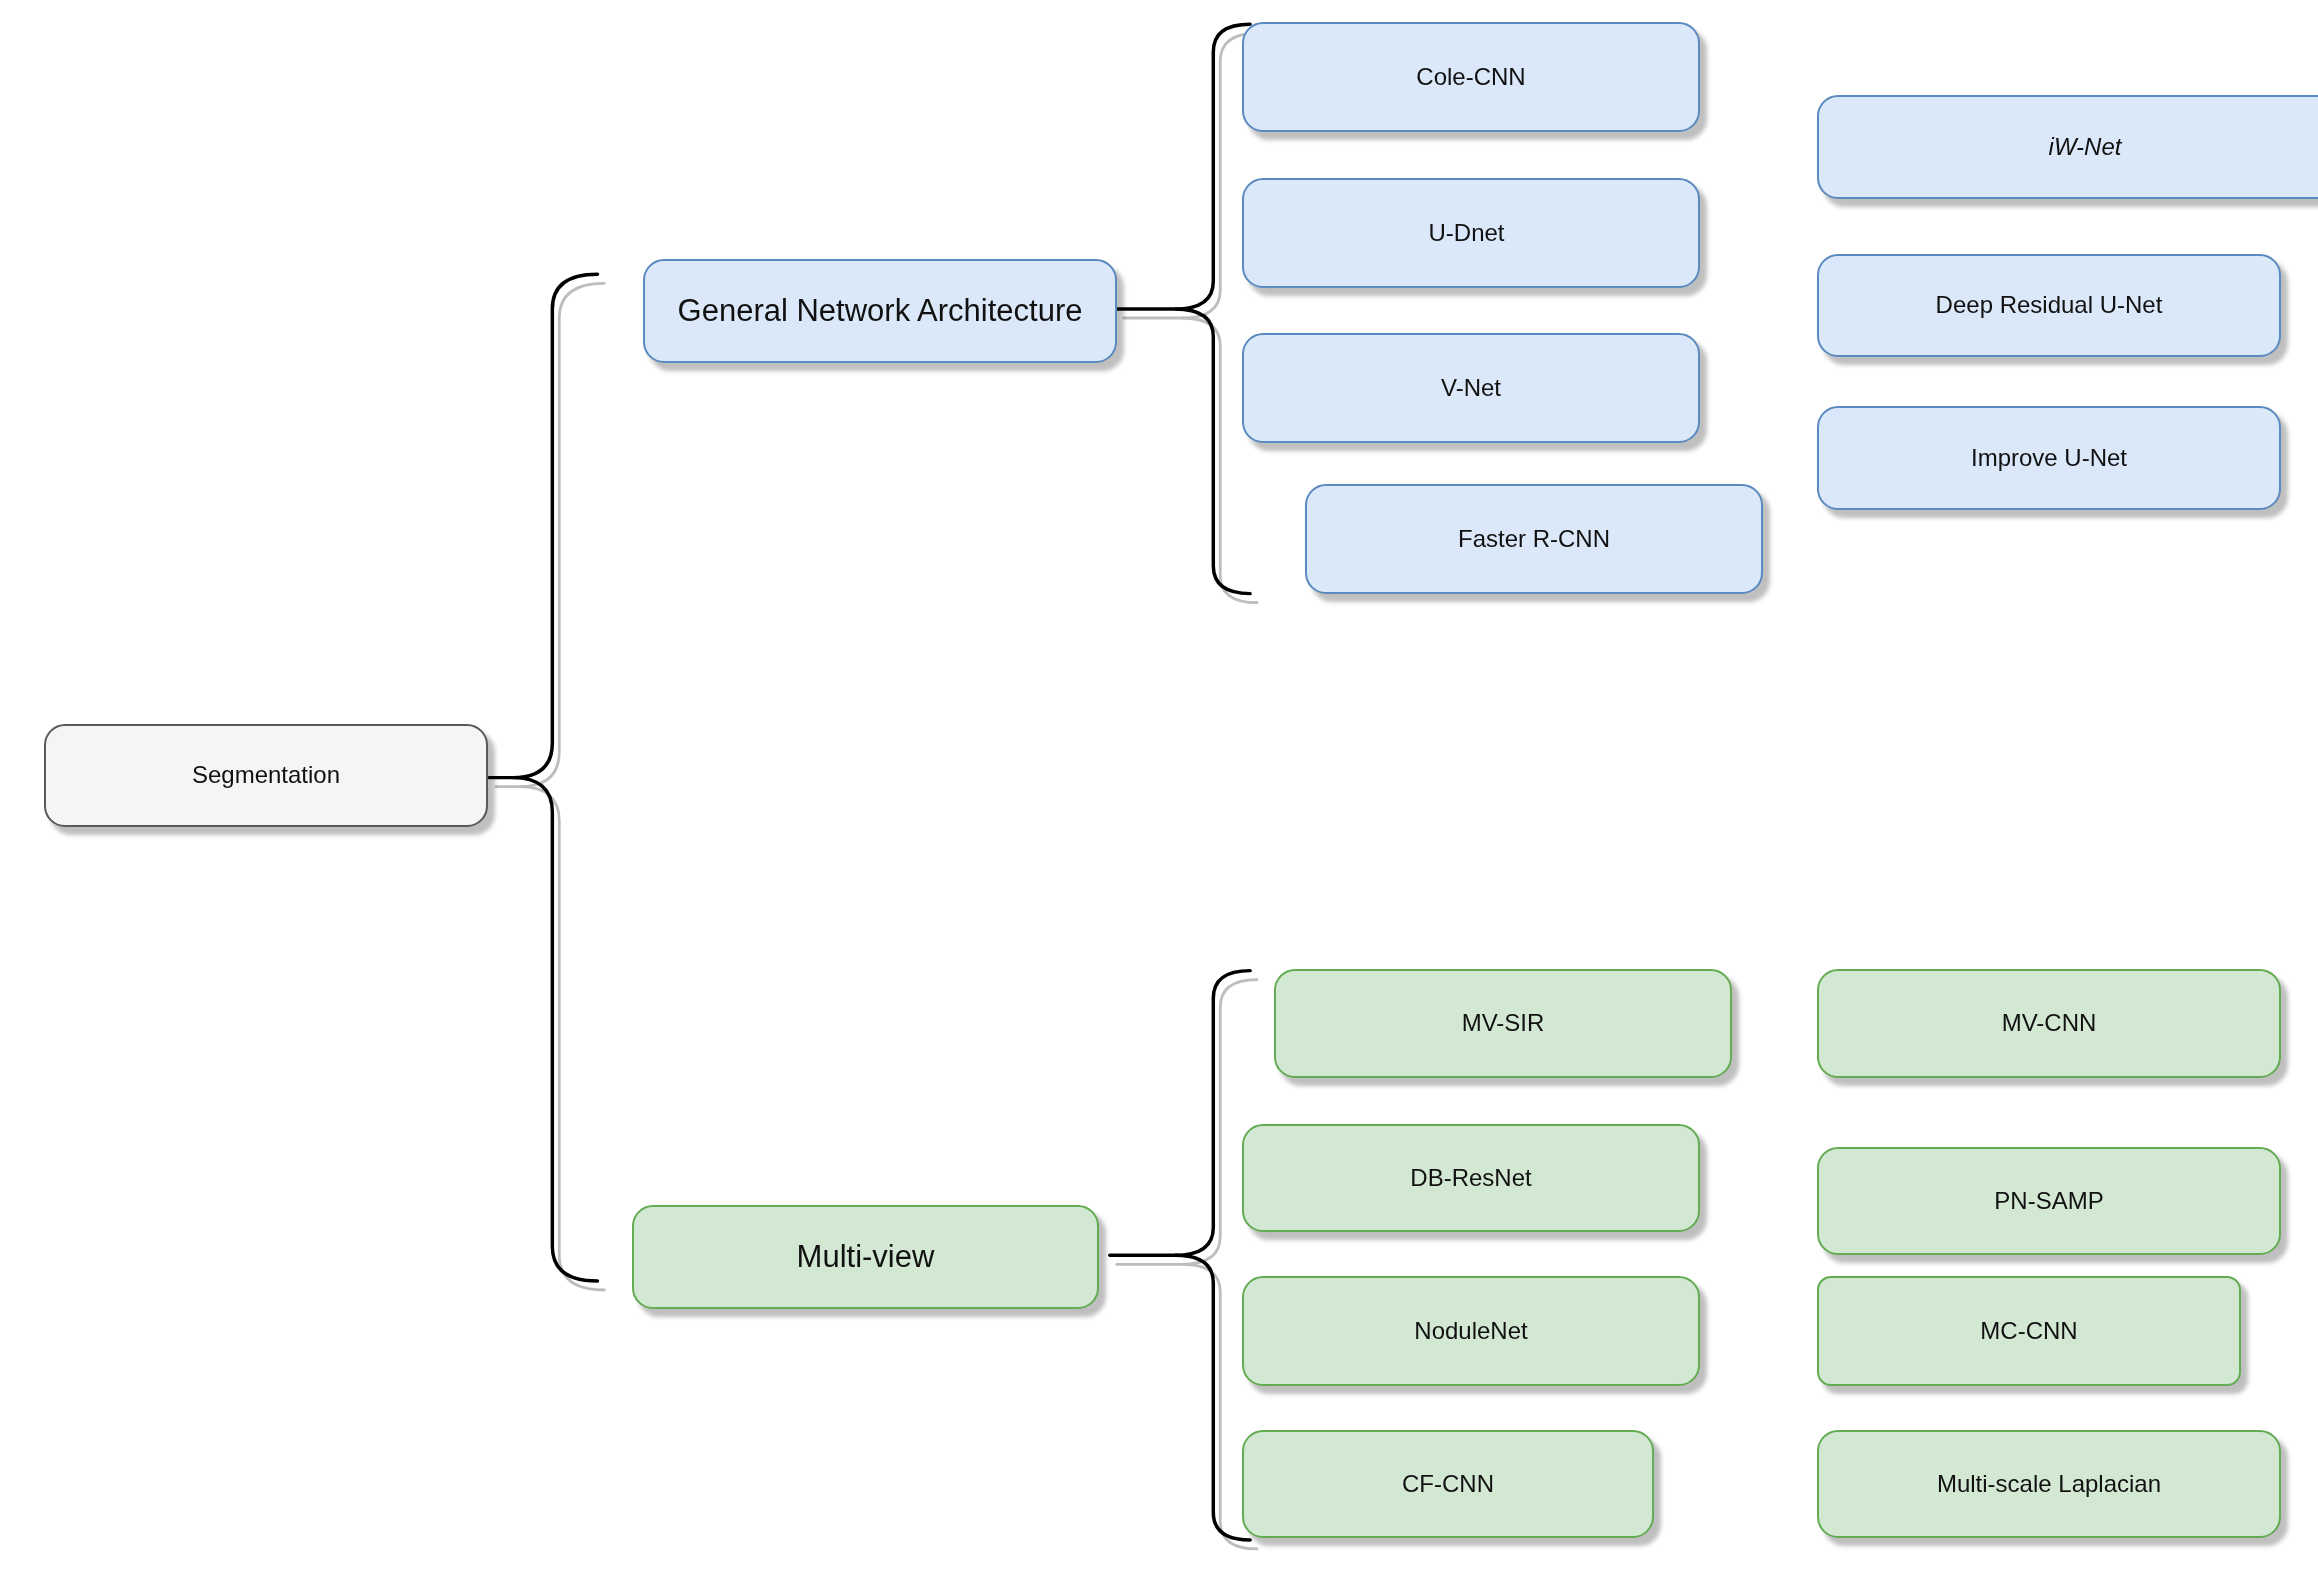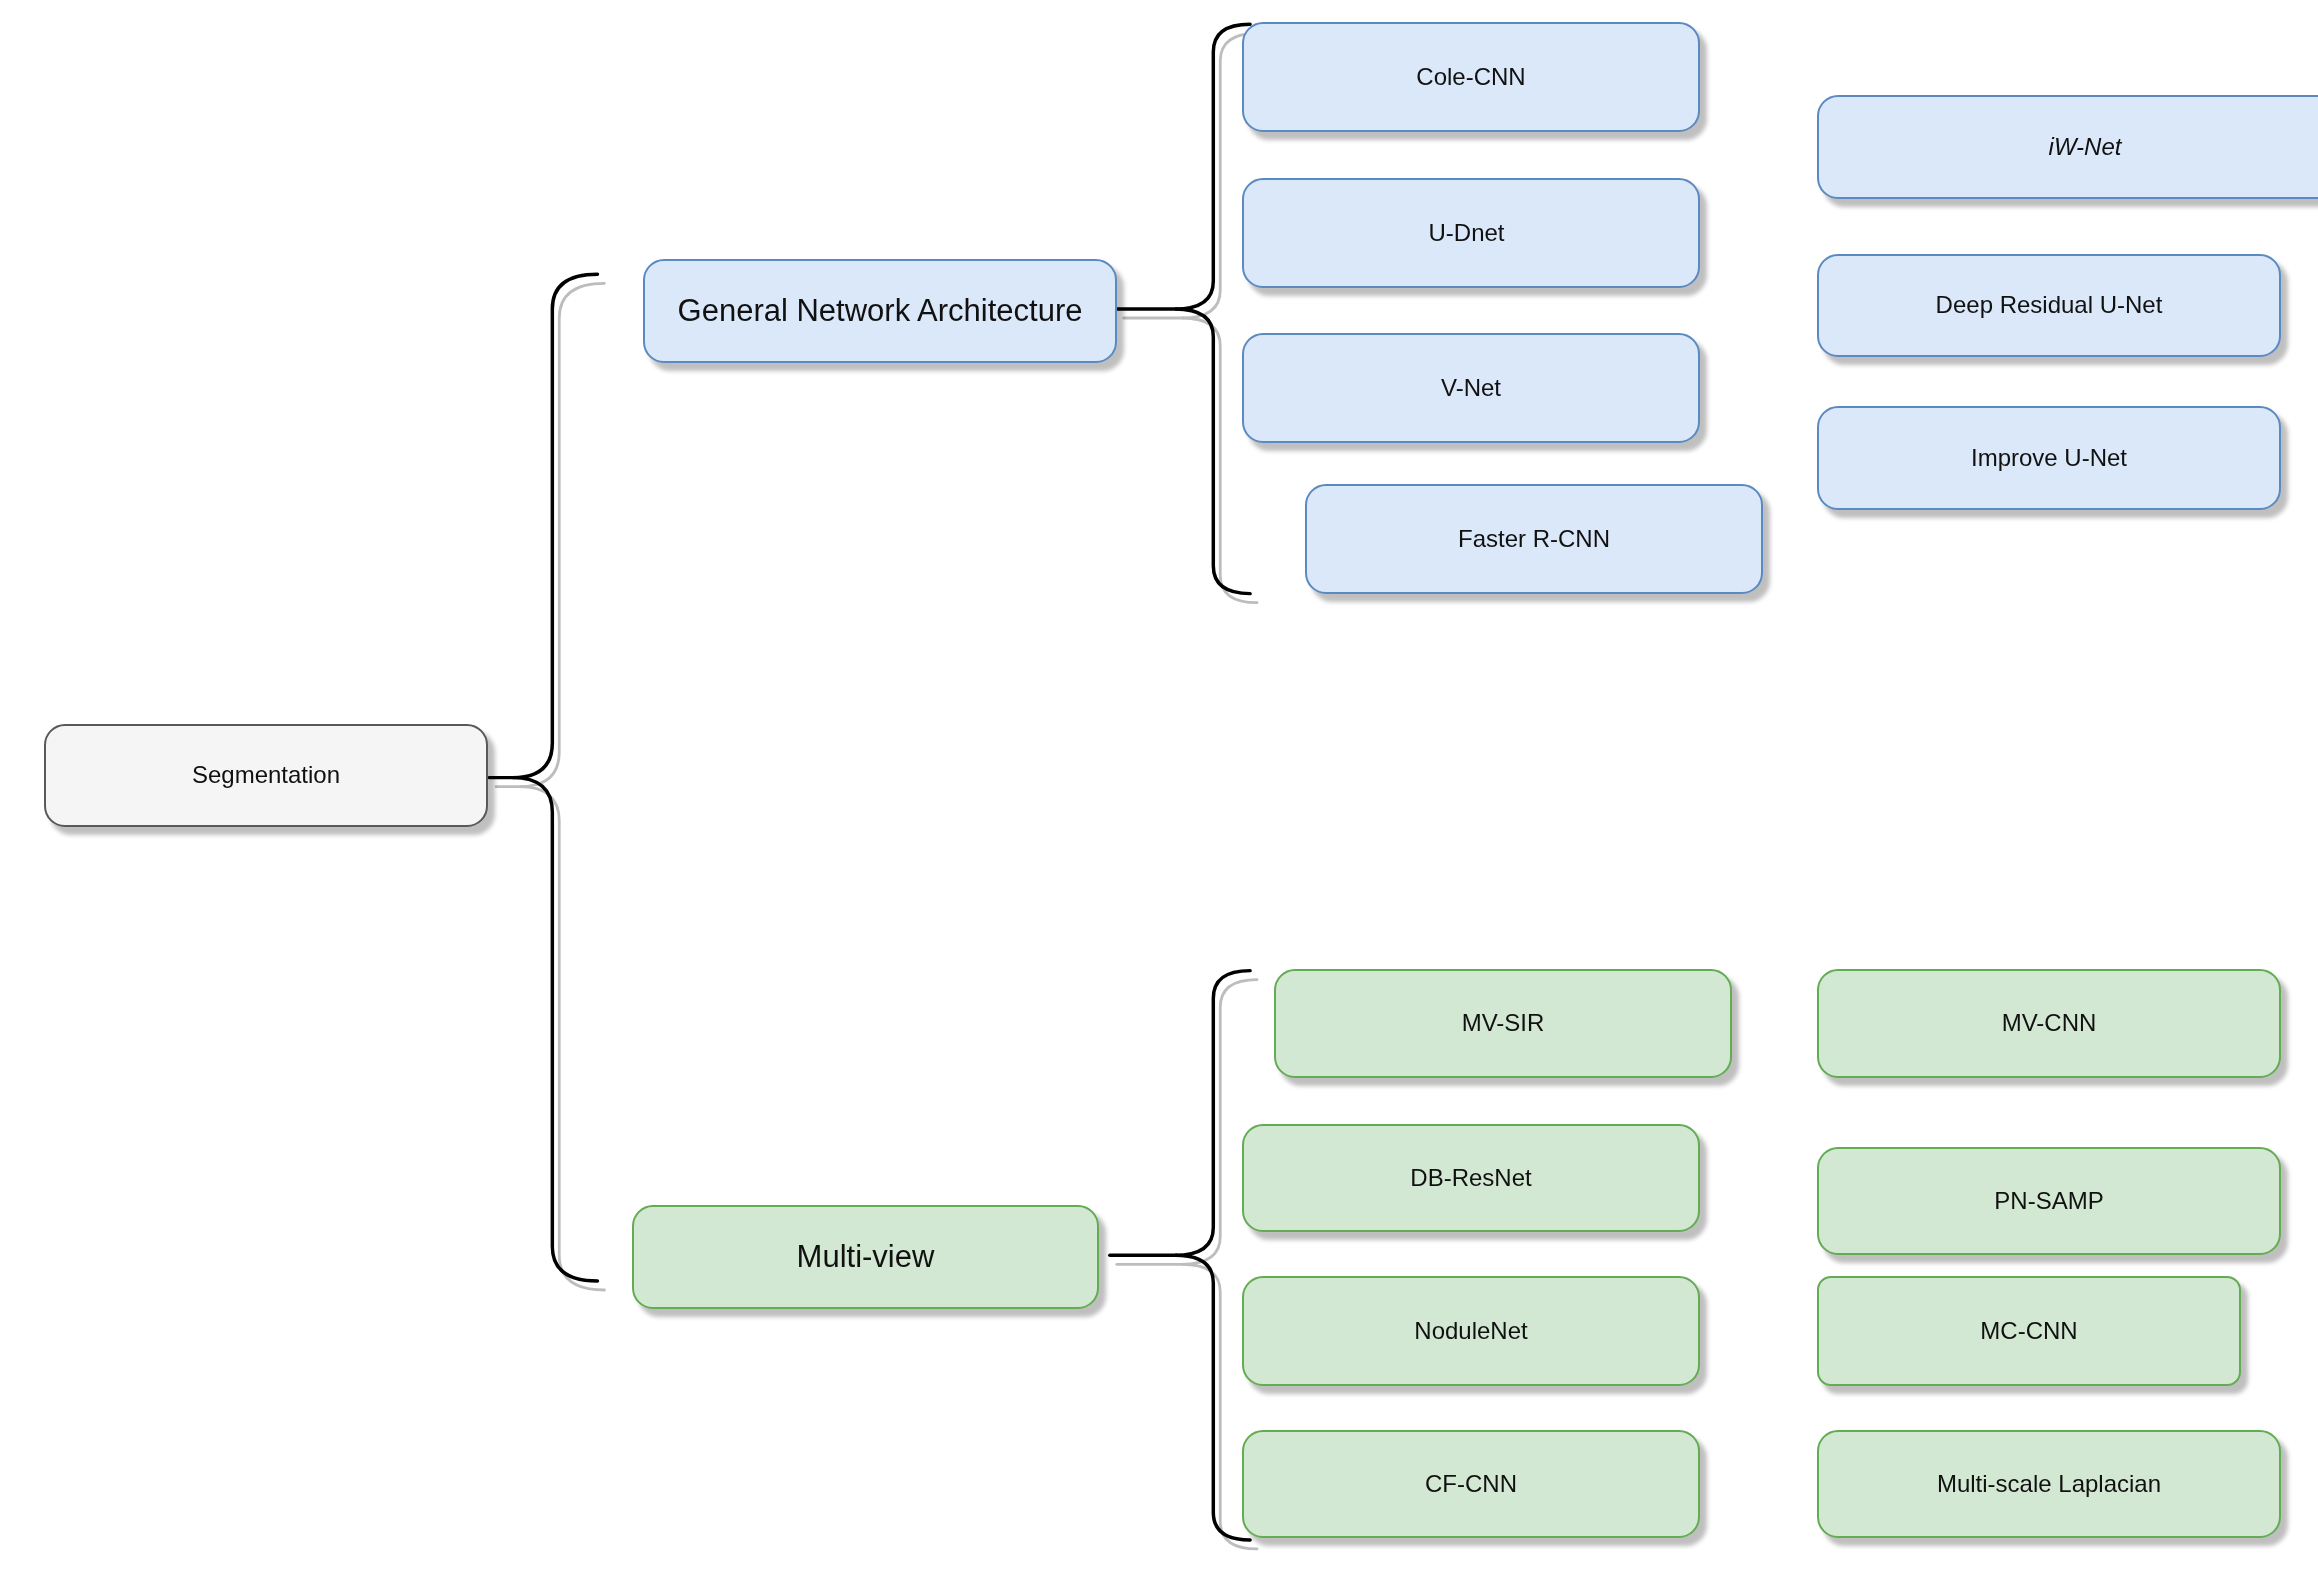--- a/index.html
+++ b/index.html
@@ -68,21 +68,21 @@
 
   <div class="node blue" style="left:1817px; top:95px; width:536px; height:104px;font-style:italic;">iW-Net</div>
   <div class="node blue" style="left:1817px; top:254px; width:464px; height:103px;">Deep Residual U-Net</div>
   <div class="node blue" style="left:1817px; top:406px; width:464px; height:104px;">Improve U-Net</div>
 
   <div class="node green category" style="left:632px; top:1205px; width:467px; height:104px;">Multi-view</div>
 
   <div class="node green" style="left:1274px; top:969px; width:458px; height:109px;">MV-SIR</div>
   <div class="node green" style="left:1242px; top:1124px; width:458px; height:108px;">DB-ResNet</div>
   <div class="node green" style="left:1242px; top:1276px; width:458px; height:110px;">NoduleNet</div>
-  <div class="node green" style="left:1242px; top:1430px; width:458px; height:108px;">CF-CNN</div>
+  <div class="node green" style="left:1242px; top:1430px; width:412px; height:108px;">CF-CNN</div>
 
   <div class="node green" style="left:1817px; top:969px; width:464px; height:109px;">MV-CNN</div>
   <div class="node green" style="left:1817px; top:1124px; width:464px; height:108px;margin-top:23px;">PN-SAMP</div>
   <div class="node green" style="left:1817px; top:1276px; width:424px; height:110px;border-radius:14px;">MC-CNN</div>
   <div class="node green" style="left:1817px; top:1430px; width:464px; height:108px;">Multi-scale Laplacian</div>
 
 </div>
 
 
 </body></html>

